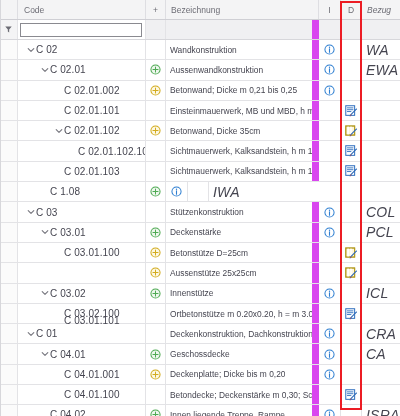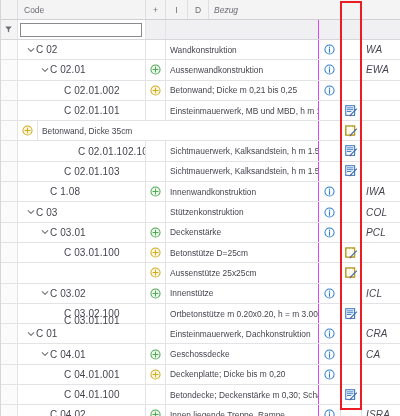--- a/index.html
+++ b/index.html
@@ -11,21 +11,21 @@
     color:#4a4a52;
     -webkit-font-smoothing:antialiased;
   }
   #grid{position:relative;width:400px;height:404px;box-sizing:border-box;}
 
   
   .row{display:flex;height:20.3px;box-sizing:border-box;border-bottom:1px solid #e3e3e6;}
   .c-gut {width:18px;flex:0 0 18px;box-sizing:border-box;border-right:1px solid #e3e3e6;background:#fbfbfb;}
   .c-code{width:128px;flex:0 0 128px;box-sizing:border-box;border-right:1px solid #e3e3e6;position:relative;}
   .c-plus{width:20px;flex:0 0 20px;box-sizing:border-box;border-right:1px solid #e3e3e6;display:flex;align-items:center;justify-content:center;}
-  .c-bez {flex:1 1 auto;box-sizing:border-box;border-right:1px solid #d946ef;display:flex;align-items:center;padding-left:4px;overflow:hidden;}
+  .c-bez {flex:1 1 auto;box-sizing:border-box;border-right:7px solid #d946ef;display:flex;align-items:center;padding-left:4px;overflow:hidden;}
   .c-i   {width:22px;flex:0 0 22px;box-sizing:border-box;border-right:1px solid #e3e3e6;display:flex;align-items:center;justify-content:center;}
   .c-d   {width:21px;flex:0 0 21px;box-sizing:border-box;border-right:1px solid #e3e3e6;display:flex;align-items:center;justify-content:center;}
   .c-bzg {width:38px;flex:0 0 38px;box-sizing:border-box;display:flex;align-items:center;padding-left:4px;font-style:italic;}
 
   
   .hdr{height:20px;background:#f4f4f5;border-bottom:1px solid #cfcfd4;color:#6d6d75;}
   .hdr .c-gut{background:#f4f4f5;border-right:1px solid #dedee2;}
   .hdr > div{border-right:1px solid #dedee2;display:flex;align-items:center;}
   .hdr .c-code{padding-left:6px;}
   .hdr .c-plus{justify-content:center;}
@@ -45,21 +45,21 @@
   }
   .funnel{width:7px;height:7px;}
 
   
   .codewrap{display:flex;align-items:center;height:100%;}
   .chev{width:10px;flex:0 0 10px;display:flex;align-items:center;justify-content:center;}
   .chev svg{display:block;}
   .codetxt{white-space:nowrap;overflow:hidden;font-size:10px;color:#454550;letter-spacing:.1px;text-align:right;}
 
   .beztxt{white-space:nowrap;overflow:hidden;text-overflow:clip;font-size:8.4px;color:#454550;}
-  .bzgtxt{white-space:nowrap;font-size:10px;color:#454550;letter-spacing:.2px;}
+  .bzgtxt{white-space:nowrap;font-size:14px;color:#454550;letter-spacing:.2px;}
   .plusico{width:11px;height:11px;}
   .infoico{width:11px;height:11px;}
   .dico{width:13px;height:12px;}
 
   
   #dhl{
     position:absolute;left:340px;top:1px;width:22px;height:409px;
     border:2px solid #ec1c24;box-sizing:border-box;pointer-events:none;z-index:9;
   }
   
@@ -67,20 +67,21 @@
 </style>
 </head>
 <body>
 
 <div id="grid">
 
   <div class="row hdr">
     <div class="c-gut"></div>
     <div class="c-code">Code</div>
     <div class="c-plus">+</div>
+    <div class="c-bez">Bezeichnung</div>
     <div class="c-i">I</div>
     <div class="c-d">D</div>
     <div class="c-bzg">Bezug</div>
   </div>
 
   <div class="row filt">
     <div class="c-gut">
       <svg class="funnel" viewBox="0 0 8 8">
         <path d="M0.3 0.6 H7.7 L4.75 4.1 V7.4 L3.25 6.3 V4.1 Z" fill="#6b6b73"></path>
       </svg>
@@ -206,20 +207,30 @@
             <path d="M12.9 4.4 L7.0 10.3 L5.6 12.2 L6.2 10.0 L12.0 4.1 Z" fill="#3a7fd5" stroke="#2a5fa8" stroke-width="0.55" stroke-linejoin="round"></path>
             <path d="M5.6 12.2 L6.2 10.0 L7.0 10.8 Z" fill="#d9392b"></path>
           </svg>
         </div>
         <div class="c-bzg">
           <span class="bzgtxt"></span>
         </div>
       </div>
       <div class="row">
         <div class="c-gut"></div>
+        <div class="c-code">
+          <div class="codewrap" style="padding-left: 36px;">
+            <span class="chev">
+              <svg width="8" height="8" viewBox="0 0 8 8">
+                <path d="M1.2 2.6 L4 5.4 L6.8 2.6" fill="none" stroke="#76767e" stroke-width="1.1" stroke-linecap="round" stroke-linejoin="round"></path>
+              </svg>
+            </span>
+            <span class="codetxt">C 02.01.102</span>
+          </div>
+        </div>
         <div class="c-plus">
           <svg class="plusico" viewBox="0 0 12 12">
             <circle cx="6" cy="6" r="5" fill="#fdf8e3" stroke="#d2ab1f" stroke-width="1.1"></circle>
             <path d="M6 3.2 V8.8 M3.2 6 H8.8" stroke="#d2ab1f" stroke-width="1.1" stroke-linecap="round"></path>
           </svg>
         </div>
         <div class="c-bez">
           <span class="beztxt">Betonwand, Dicke 35cm</span>
         </div>
         <div class="c-i"></div>
@@ -294,23 +305,20 @@
             <span class="chev"></span>
             <span class="codetxt">C 1.08</span>
           </div>
         </div>
         <div class="c-plus">
           <svg class="plusico" viewBox="0 0 12 12">
             <circle cx="6" cy="6" r="5" fill="#eef7ee" stroke="#4faa53" stroke-width="1.1"></circle>
             <path d="M6 3.2 V8.8 M3.2 6 H8.8" stroke="#4faa53" stroke-width="1.1" stroke-linecap="round"></path>
           </svg>
         </div>
-        <div class="c-bez">
-          <span class="beztxt">Innenwandkonstruktion</span>
-        </div>
         <div class="c-i">
           <svg class="infoico" viewBox="0 0 12 12">
             <circle cx="6" cy="6" r="5" fill="#ffffff" stroke="#2f7fd1" stroke-width="1.1"></circle>
             <circle cx="6" cy="3.5" r="0.75" fill="#2f7fd1"></circle>
             <path d="M6 5.2 V9" stroke="#2f7fd1" stroke-width="1.2" stroke-linecap="round"></path>
           </svg>
         </div>
         <div class="c-d"></div>
         <div class="c-bzg">
           <span class="bzgtxt">IWA</span>
@@ -506,21 +514,21 @@
             <span class="chev">
               <svg width="8" height="8" viewBox="0 0 8 8">
                 <path d="M1.2 2.6 L4 5.4 L6.8 2.6" fill="none" stroke="#76767e" stroke-width="1.1" stroke-linecap="round" stroke-linejoin="round"></path>
               </svg>
             </span>
             <span class="codetxt">C 01</span>
           </div>
         </div>
         <div class="c-plus"></div>
         <div class="c-bez">
-          <span class="beztxt">Einsteinmauerwerk, Dachkonstruktion</span>
+          <span class="beztxt">Deckenkonstruktion, Dachkonstruktion</span>
         </div>
         <div class="c-i">
           <svg class="infoico" viewBox="0 0 12 12">
             <circle cx="6" cy="6" r="5" fill="#ffffff" stroke="#2f7fd1" stroke-width="1.1"></circle>
             <circle cx="6" cy="3.5" r="0.75" fill="#2f7fd1"></circle>
             <path d="M6 5.2 V9" stroke="#2f7fd1" stroke-width="1.2" stroke-linecap="round"></path>
           </svg>
         </div>
         <div class="c-d"></div>
         <div class="c-bzg">

